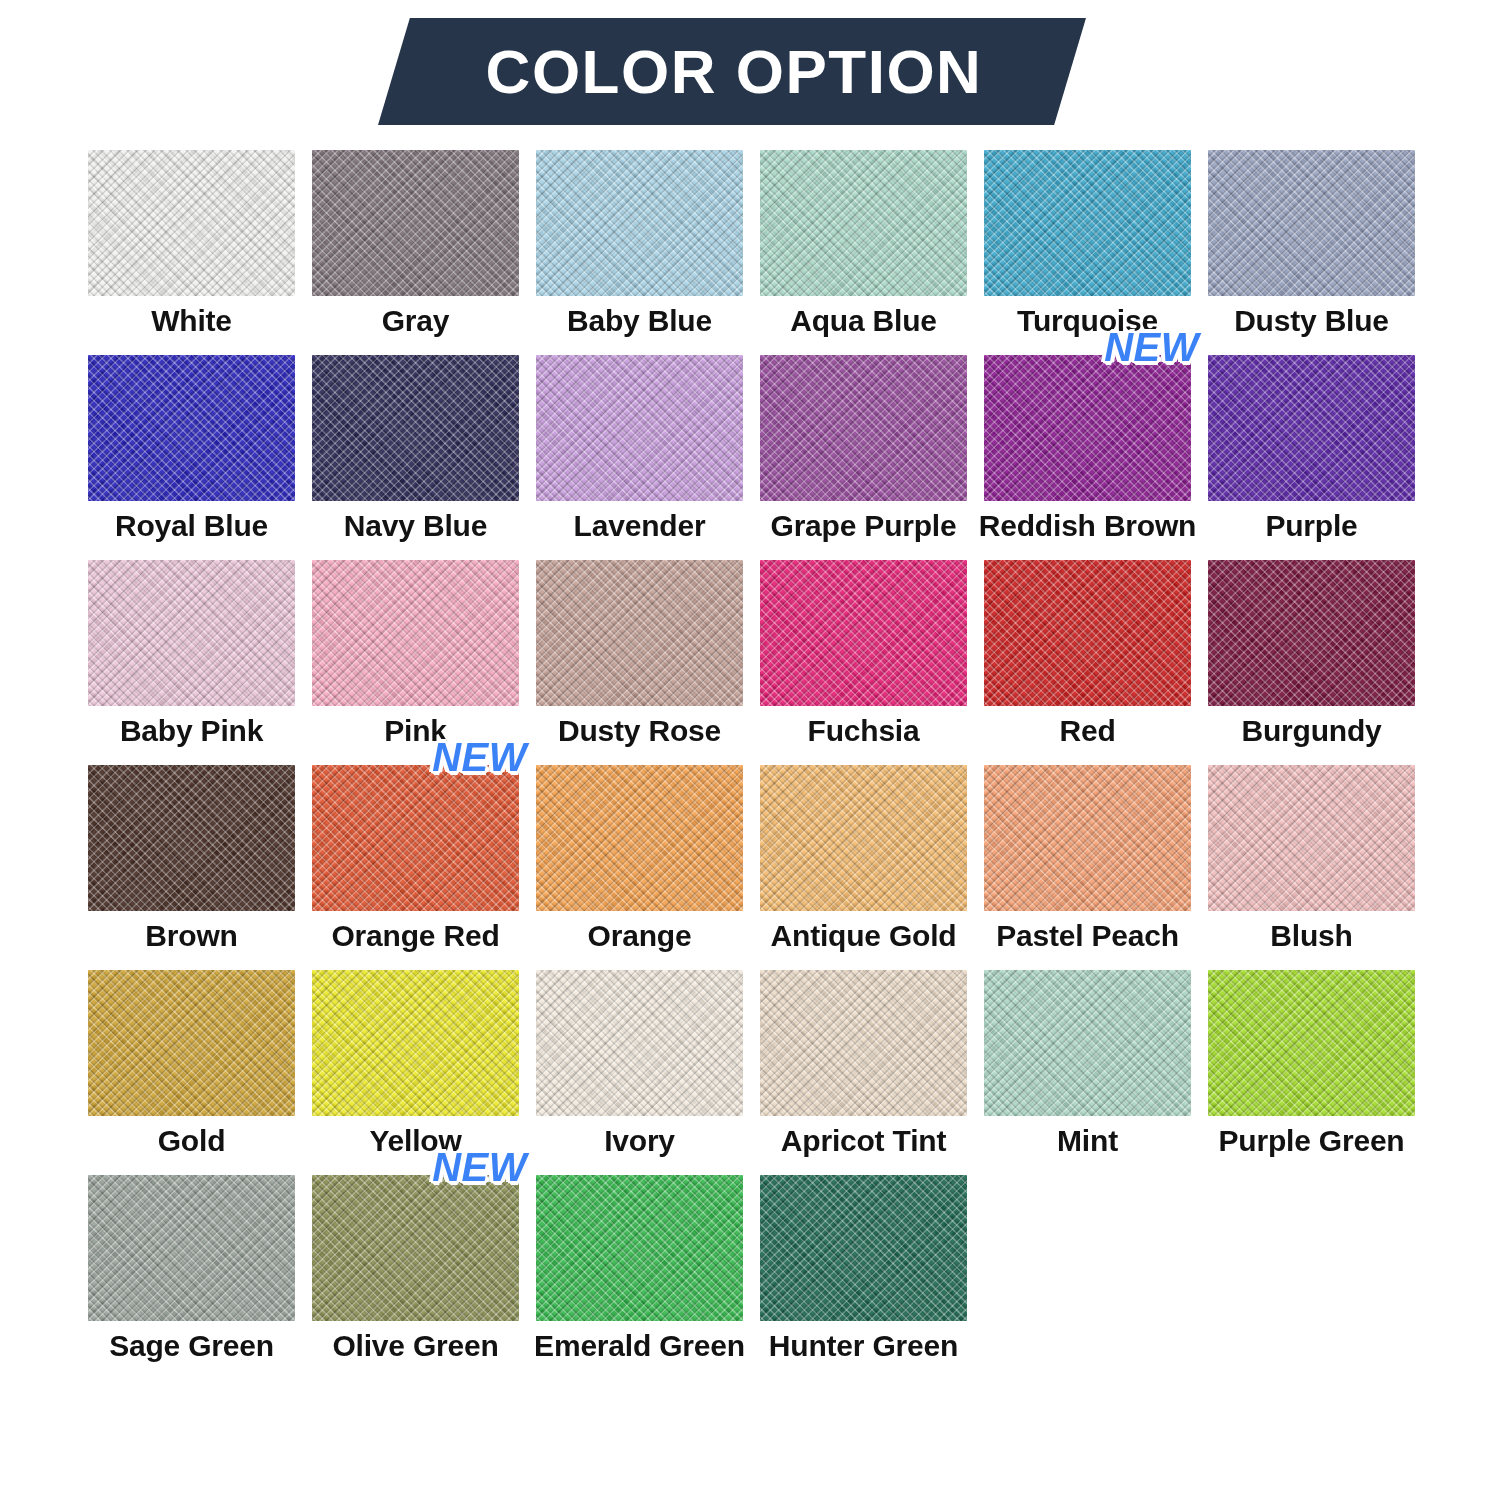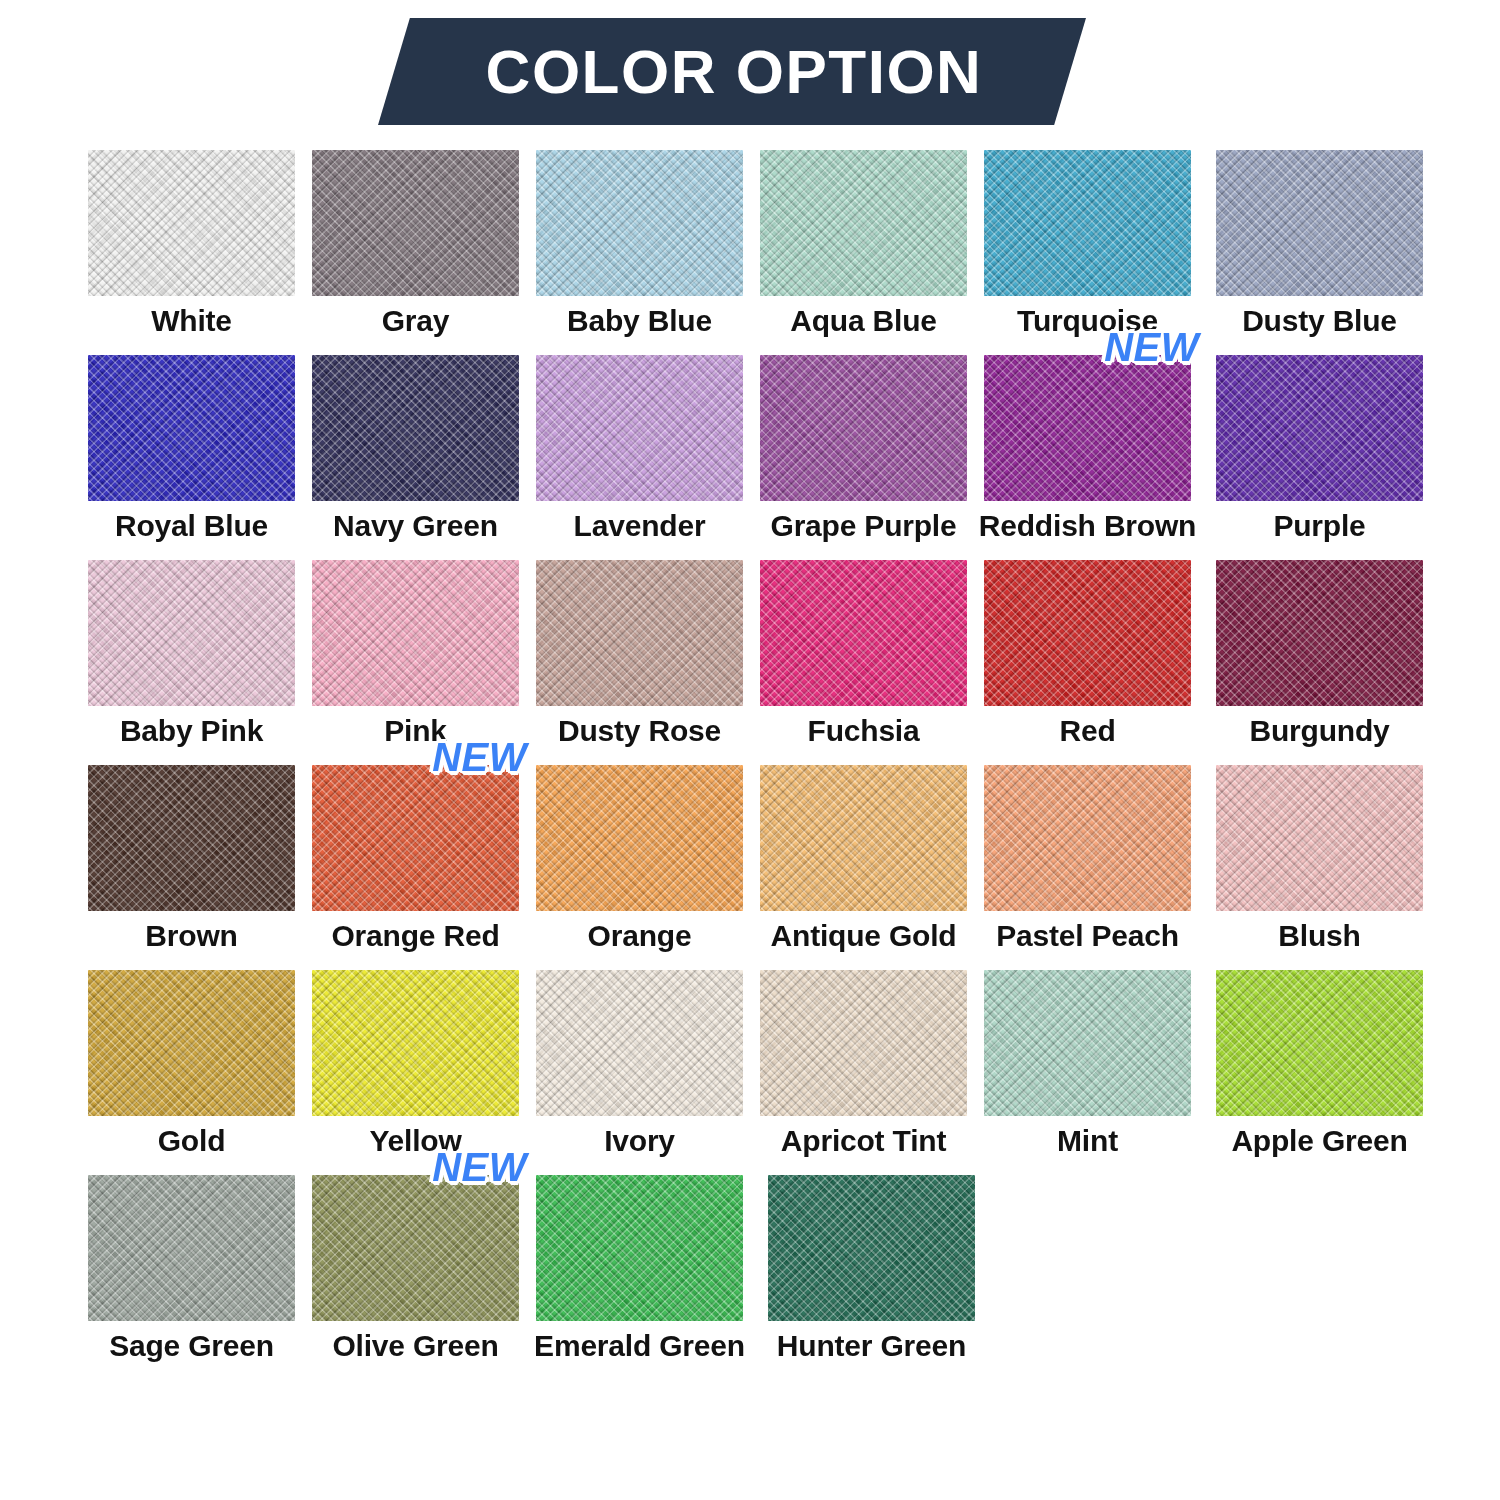--- a/index.html
+++ b/index.html
@@ -57,21 +57,21 @@
     height: 205px;
   }
   .swatch-cell {
     width: 207px;
     margin-right: 17px;
     position: relative;
     display: flex;
     flex-direction: column;
     align-items: center;
   }
-  .swatch-cell:last-child { margin-right: 0; margin-left: 8px; }
+  .swatch-cell:last-child { margin-right: 0; }
 
   .swatch-chip {
     width: 207px;
     height: 146px;
     position: relative;
     overflow: hidden;
     box-sizing: border-box;
   }
   
   .swatch-chip .weave-a,
@@ -211,21 +211,21 @@
           <div class="weave-c"></div>
         </div>
         <div class="swatch-label">Royal Blue</div>
       </div>
       <div class="swatch-cell">
         <div class="swatch-chip" style="background: rgb(44, 42, 86);">
           <div class="weave-a"></div>
           <div class="weave-b"></div>
           <div class="weave-c"></div>
         </div>
-        <div class="swatch-label">Navy Green</div>
+        <div class="swatch-label">Navy Blue</div>
       </div>
       <div class="swatch-cell">
         <div class="swatch-chip" style="background: rgb(199, 155, 221);">
           <div class="weave-a"></div>
           <div class="weave-b"></div>
           <div class="weave-c"></div>
         </div>
         <div class="swatch-label">Lavender</div>
       </div>
       <div class="swatch-cell">
@@ -395,21 +395,21 @@
           <div class="weave-c"></div>
         </div>
         <div class="swatch-label">Mint</div>
       </div>
       <div class="swatch-cell">
         <div class="swatch-chip" style="background: rgb(163, 221, 41);">
           <div class="weave-a"></div>
           <div class="weave-b"></div>
           <div class="weave-c"></div>
         </div>
-        <div class="swatch-label">Apple Green</div>
+        <div class="swatch-label">Purple Green</div>
       </div>
     </div>
     <div class="swatch-row">
       <div class="swatch-cell">
         <div class="swatch-chip" style="background: rgb(154, 164, 156);">
           <div class="weave-a"></div>
           <div class="weave-b"></div>
           <div class="weave-c"></div>
         </div>
         <div class="swatch-label">Sage Green</div>

